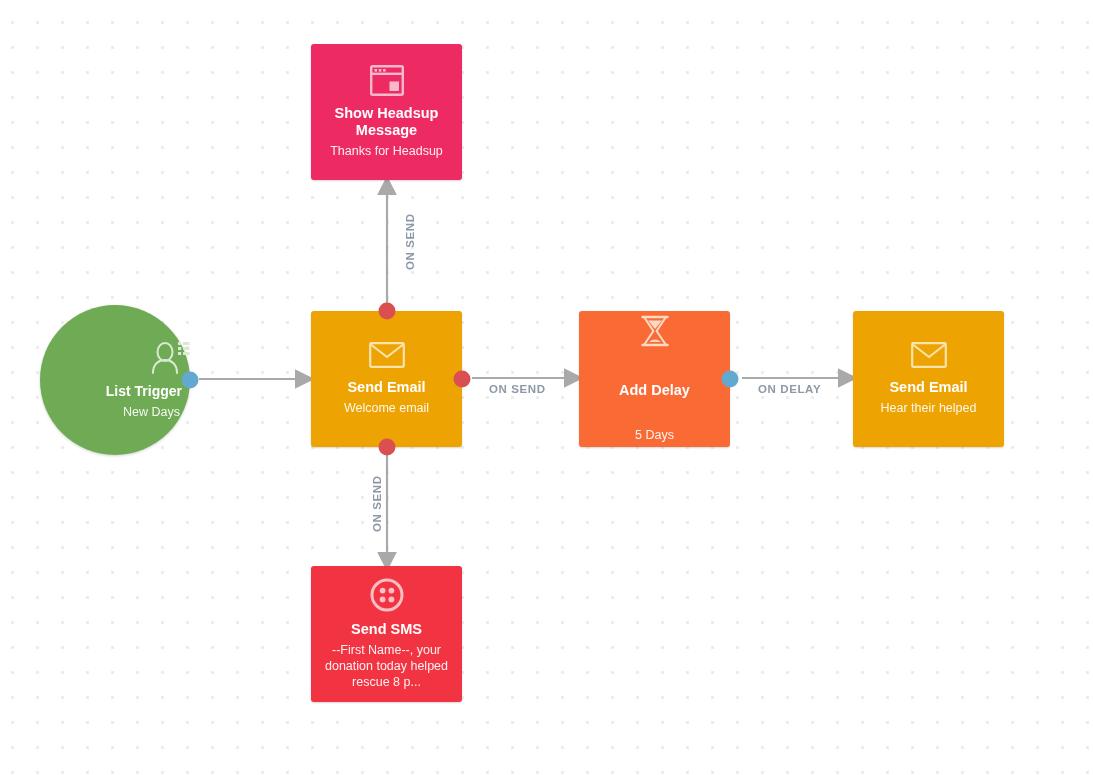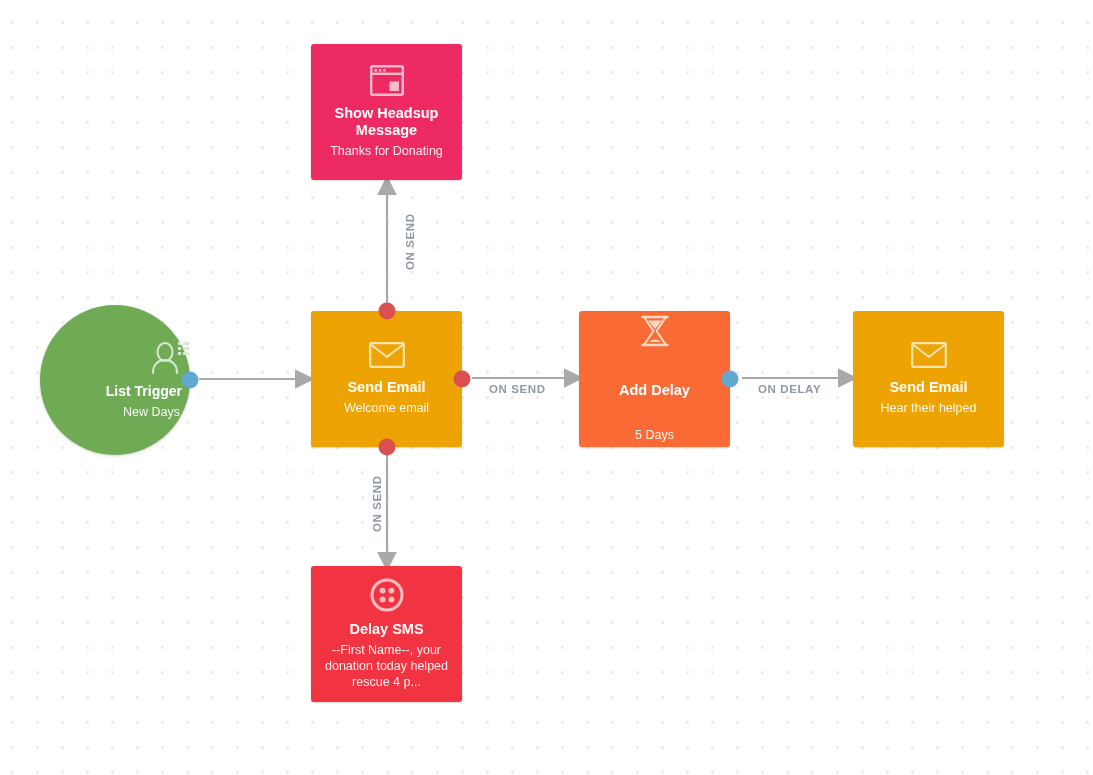--- a/index.html
+++ b/index.html
@@ -166,21 +166,21 @@
       <svg width="34" height="31" viewBox="0 0 34 31">
         <rect x="1.2" y="1.2" width="31.6" height="28.6" rx="1.5" fill="none" stroke="#f8b9cd" stroke-width="2.4"></rect>
         <line x1="1.2" y1="8.8" x2="32.8" y2="8.8" stroke="#f8b9cd" stroke-width="2.4"></line>
         <rect x="4.5" y="4" width="2.6" height="2.6" fill="#f8b9cd"></rect>
         <rect x="8.8" y="4" width="2.6" height="2.6" fill="#f8b9cd"></rect>
         <rect x="13.1" y="4" width="2.6" height="2.6" fill="#f8b9cd"></rect>
         <rect x="19.5" y="16.5" width="9.5" height="9.5" fill="#f8b9cd"></rect>
       </svg>
     </span>
     <div class="node-title" style="max-width:120px;">Show Headsup Message</div>
-    <div class="node-sub">Thanks for Donating</div>
+    <div class="node-sub">Thanks for Headsup</div>
   </div>
 
   <div class="node" style="left:311px; top:311px; width:151px; height:136px; background:#eda302;">
     <span class="node-icon">
       <svg width="36" height="26" viewBox="0 0 36 26">
         <rect x="1.2" y="1.2" width="33.6" height="23.6" rx="1" fill="none" stroke="#fbe3ae" stroke-width="2.2"></rect>
         <path d="M2.5 3 L18 15 L33.5 3" fill="none" stroke="#fbe3ae" stroke-width="2.2" stroke-linecap="round" stroke-linejoin="round"></path>
       </svg>
     </span>
     <div class="node-title">Send Email</div>
@@ -193,22 +193,22 @@
   <div class="node" style="left:311px; top:566px; width:151px; height:136px; background:#f23442;">
     <span class="node-icon" style="margin-bottom:9px;">
       <svg width="34" height="34" viewBox="0 0 34 34">
         <circle cx="17" cy="17" r="15" fill="none" stroke="#fbbfc3" stroke-width="3"></circle>
         <circle cx="12.6" cy="12.6" r="2.9" fill="#fbbfc3"></circle>
         <circle cx="21.4" cy="12.6" r="2.9" fill="#fbbfc3"></circle>
         <circle cx="12.6" cy="21.4" r="2.9" fill="#fbbfc3"></circle>
         <circle cx="21.4" cy="21.4" r="2.9" fill="#fbbfc3"></circle>
       </svg>
     </span>
-    <div class="node-title">Delay SMS</div>
-    <div class="node-sub" style="max-width:135px;">--First Name--, your donation today helped rescue 4 p...</div>
+    <div class="node-title">Send SMS</div>
+    <div class="node-sub" style="max-width:135px;">--First Name--, your donation today helped rescue 8 p...</div>
   </div>
 
   <div class="node" style="left:579px; top:311px; width:151px; height:136px; background:#f96a35;gap:24px;">
     <span class="node-icon">
       <svg width="30" height="32" viewBox="0 0 30 32">
         <path d="M4 2 L26 2 L16.6 16 L26 30 L4 30 L13.4 16 Z" fill="none" stroke="#fcd9c3" stroke-width="2.1" stroke-linejoin="round"></path>
         <line x1="2.5" y1="2" x2="27.5" y2="2" stroke="#fcd9c3" stroke-width="2.4" stroke-linecap="round"></line>
         <line x1="2.5" y1="30" x2="27.5" y2="30" stroke="#fcd9c3" stroke-width="2.4" stroke-linecap="round"></line>
         <path d="M8 5.5 L22 5.5 L15 14 Z" fill="#fcd9c3"></path>
         <path d="M9.5 27 C11 23.5 19 23.5 20.5 27 Z" fill="#fcd9c3"></path>

